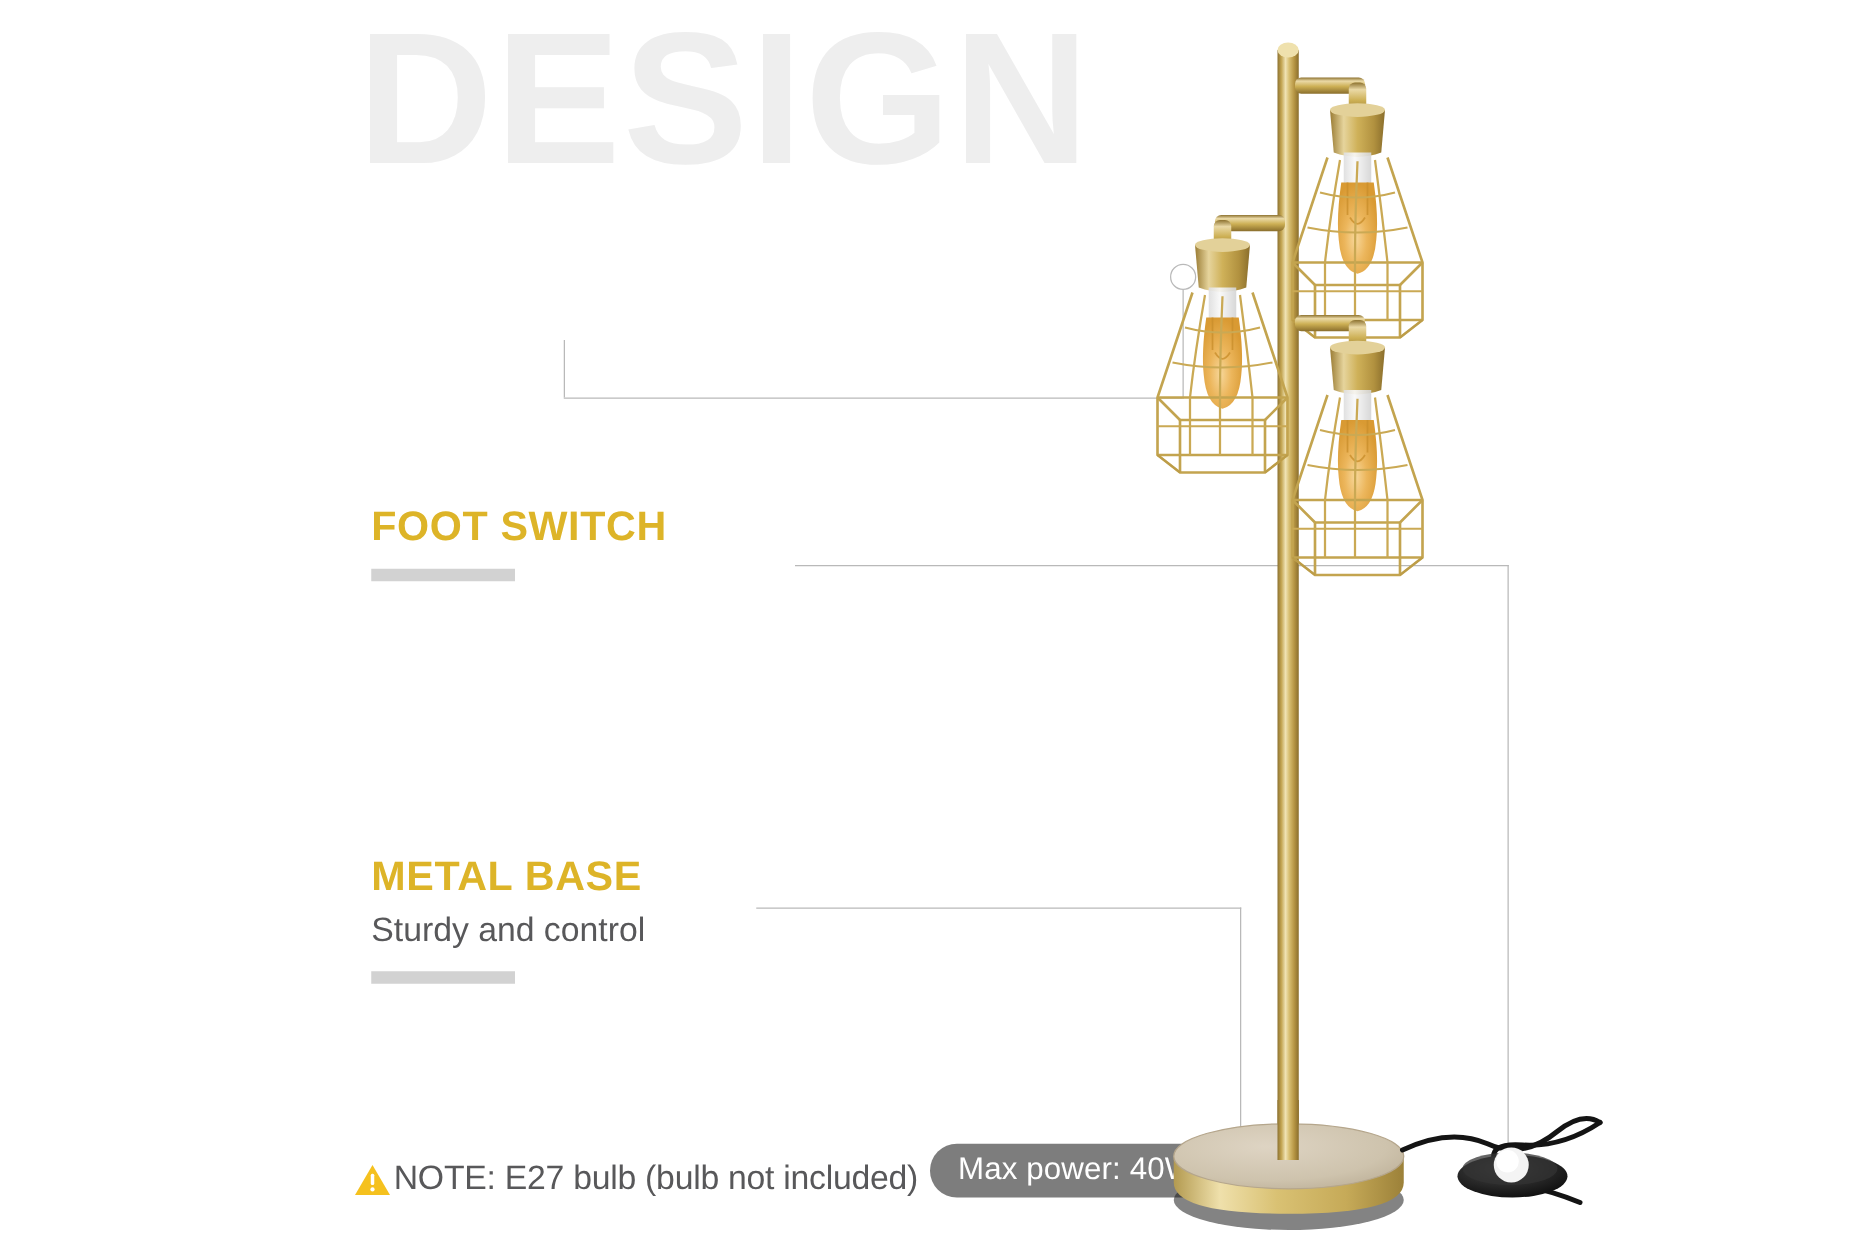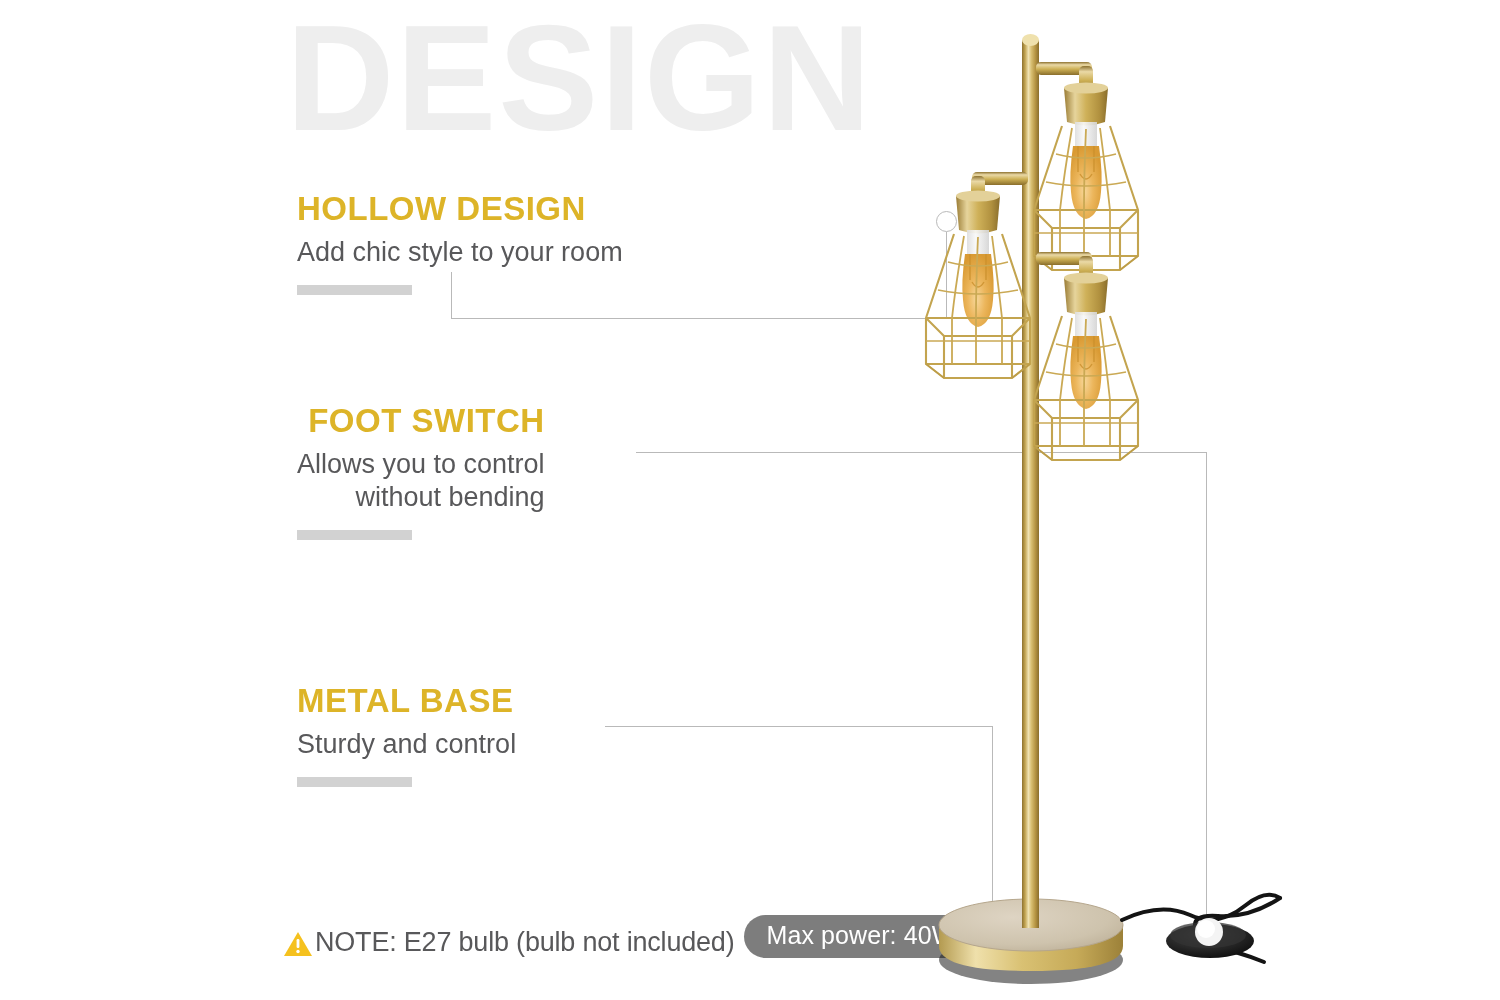--- a/index.html
+++ b/index.html
@@ -101,30 +101,23 @@
   
   #lamp { position: absolute; left: 860px; top: 0; width: 500px; height: 1000px; }
 </style>
 </head>
 <body>
 
 <div id="page">
 
   <div id="watermark">DESIGN</div>
 
-  <div class="feature" id="feat-hollow">
-    <div class="ftitle">HOLLOW DESIGN</div>
-    <div class="fsub">Add chic style to your room</div>
-    <div class="fbar"></div>
-  </div>
 
   <div class="feature" id="feat-foot">
     <div class="ftitle">FOOT SWITCH</div>
-    <div class="fsub">Allows you to control
-without bending</div>
     <div class="fbar"></div>
   </div>
 
   <div class="feature" id="feat-base">
     <div class="ftitle">METAL BASE</div>
     <div class="fsub">Sturdy and control</div>
     <div class="fbar"></div>
   </div>
 
   <div class="leader">

